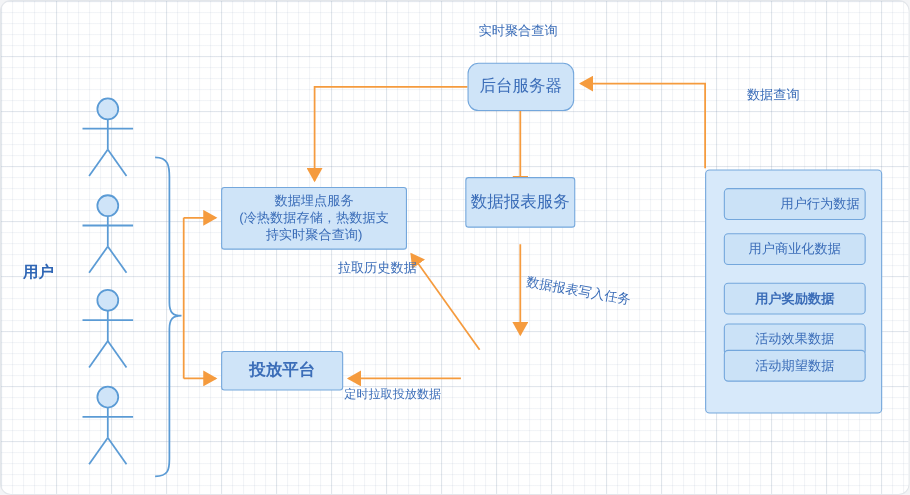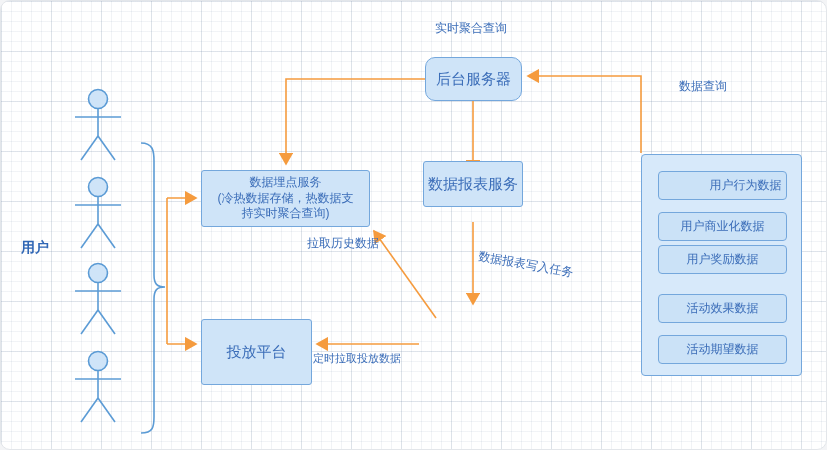--- a/index.html
+++ b/index.html
@@ -16,33 +16,33 @@
   }
   svg.overlay { position:absolute; left:0; top:0; }
   .node {
     position:absolute; display:flex; align-items:center; justify-content:center;
     text-align:center; background:#cfe4f8; border:1.5px solid #74a7dc;
     color:#3b6db8; font-size:15px; border-radius:3px; line-height:1.3;
   }
   .node-backend   { left:424px; top:56px;  width:97px;  height:44px; border-radius:10px; }
   .node-tracking  { left:200px; top:169px; width:169px; height:57px; font-size:12px; white-space:pre-line; }
   .node-report    { left:422px; top:160px; width:100px; height:46px; }
-  .node-delivery  { left:200px; top:318px; width:111px; height:66px; }
+  .node-delivery  { left:200px; top:318px; width:111px; height:36px;font-weight:bold; }
   .node-xxljob    { left:420px; top:310px; width:106px; height:65px; border-radius:50%; }
   .store {
     position:absolute; left:640px; top:153px; width:161px; height:222px;
     background:#d7e9fa; border:1.5px solid #74a7dc; border-radius:4px;
   }
   .store-item {
     position:absolute; left:16px; width:129px; height:29px;
     display:flex; align-items:center; justify-content:center;
     background:#cbe2f7; border:1.5px solid #74a7dc; border-radius:4px;
     color:#3b6db8; font-size:12px;
   }
-  .si-0 { top:16px;padding-left:46px; } .si-1 { top:57px; } .si-2 { top:90px; } .si-3 { top:139px; } .si-4 { top:180px;font-family:Liberation Serif, serif; }
+  .si-0 { top:16px;padding-left:46px; } .si-1 { top:57px; } .si-2 { top:102px;font-weight:bold; } .si-3 { top:139px; } .si-4 { top:163px;font-family:Liberation Serif, serif; }
   .lbl { position:absolute; color:#3b6db8; font-size:12px; white-space:nowrap; }
   .lbl-realtime { left:415px; top:19px; width:110px; text-align:center; }
   .lbl-dataquery { left:630px; top:77px;padding-left:48px; }
   .lbl-pullhistory { left:306px; top:234px; }
   .lbl-reporttask { left:479px; top:247px; transform:rotate(10deg); transform-origin:0 0; }
   .lbl-scheduled { left:312px; top:350px; font-size:11px; }
   .lbl-user { left:20px; top:238px; color:#2f66b5; font-weight:bold; font-size:14px; }
   .watermark { position:absolute; right:24px; bottom:13px; color:#a6a9ad; font-size:14px; }
 </style>
 </head>

